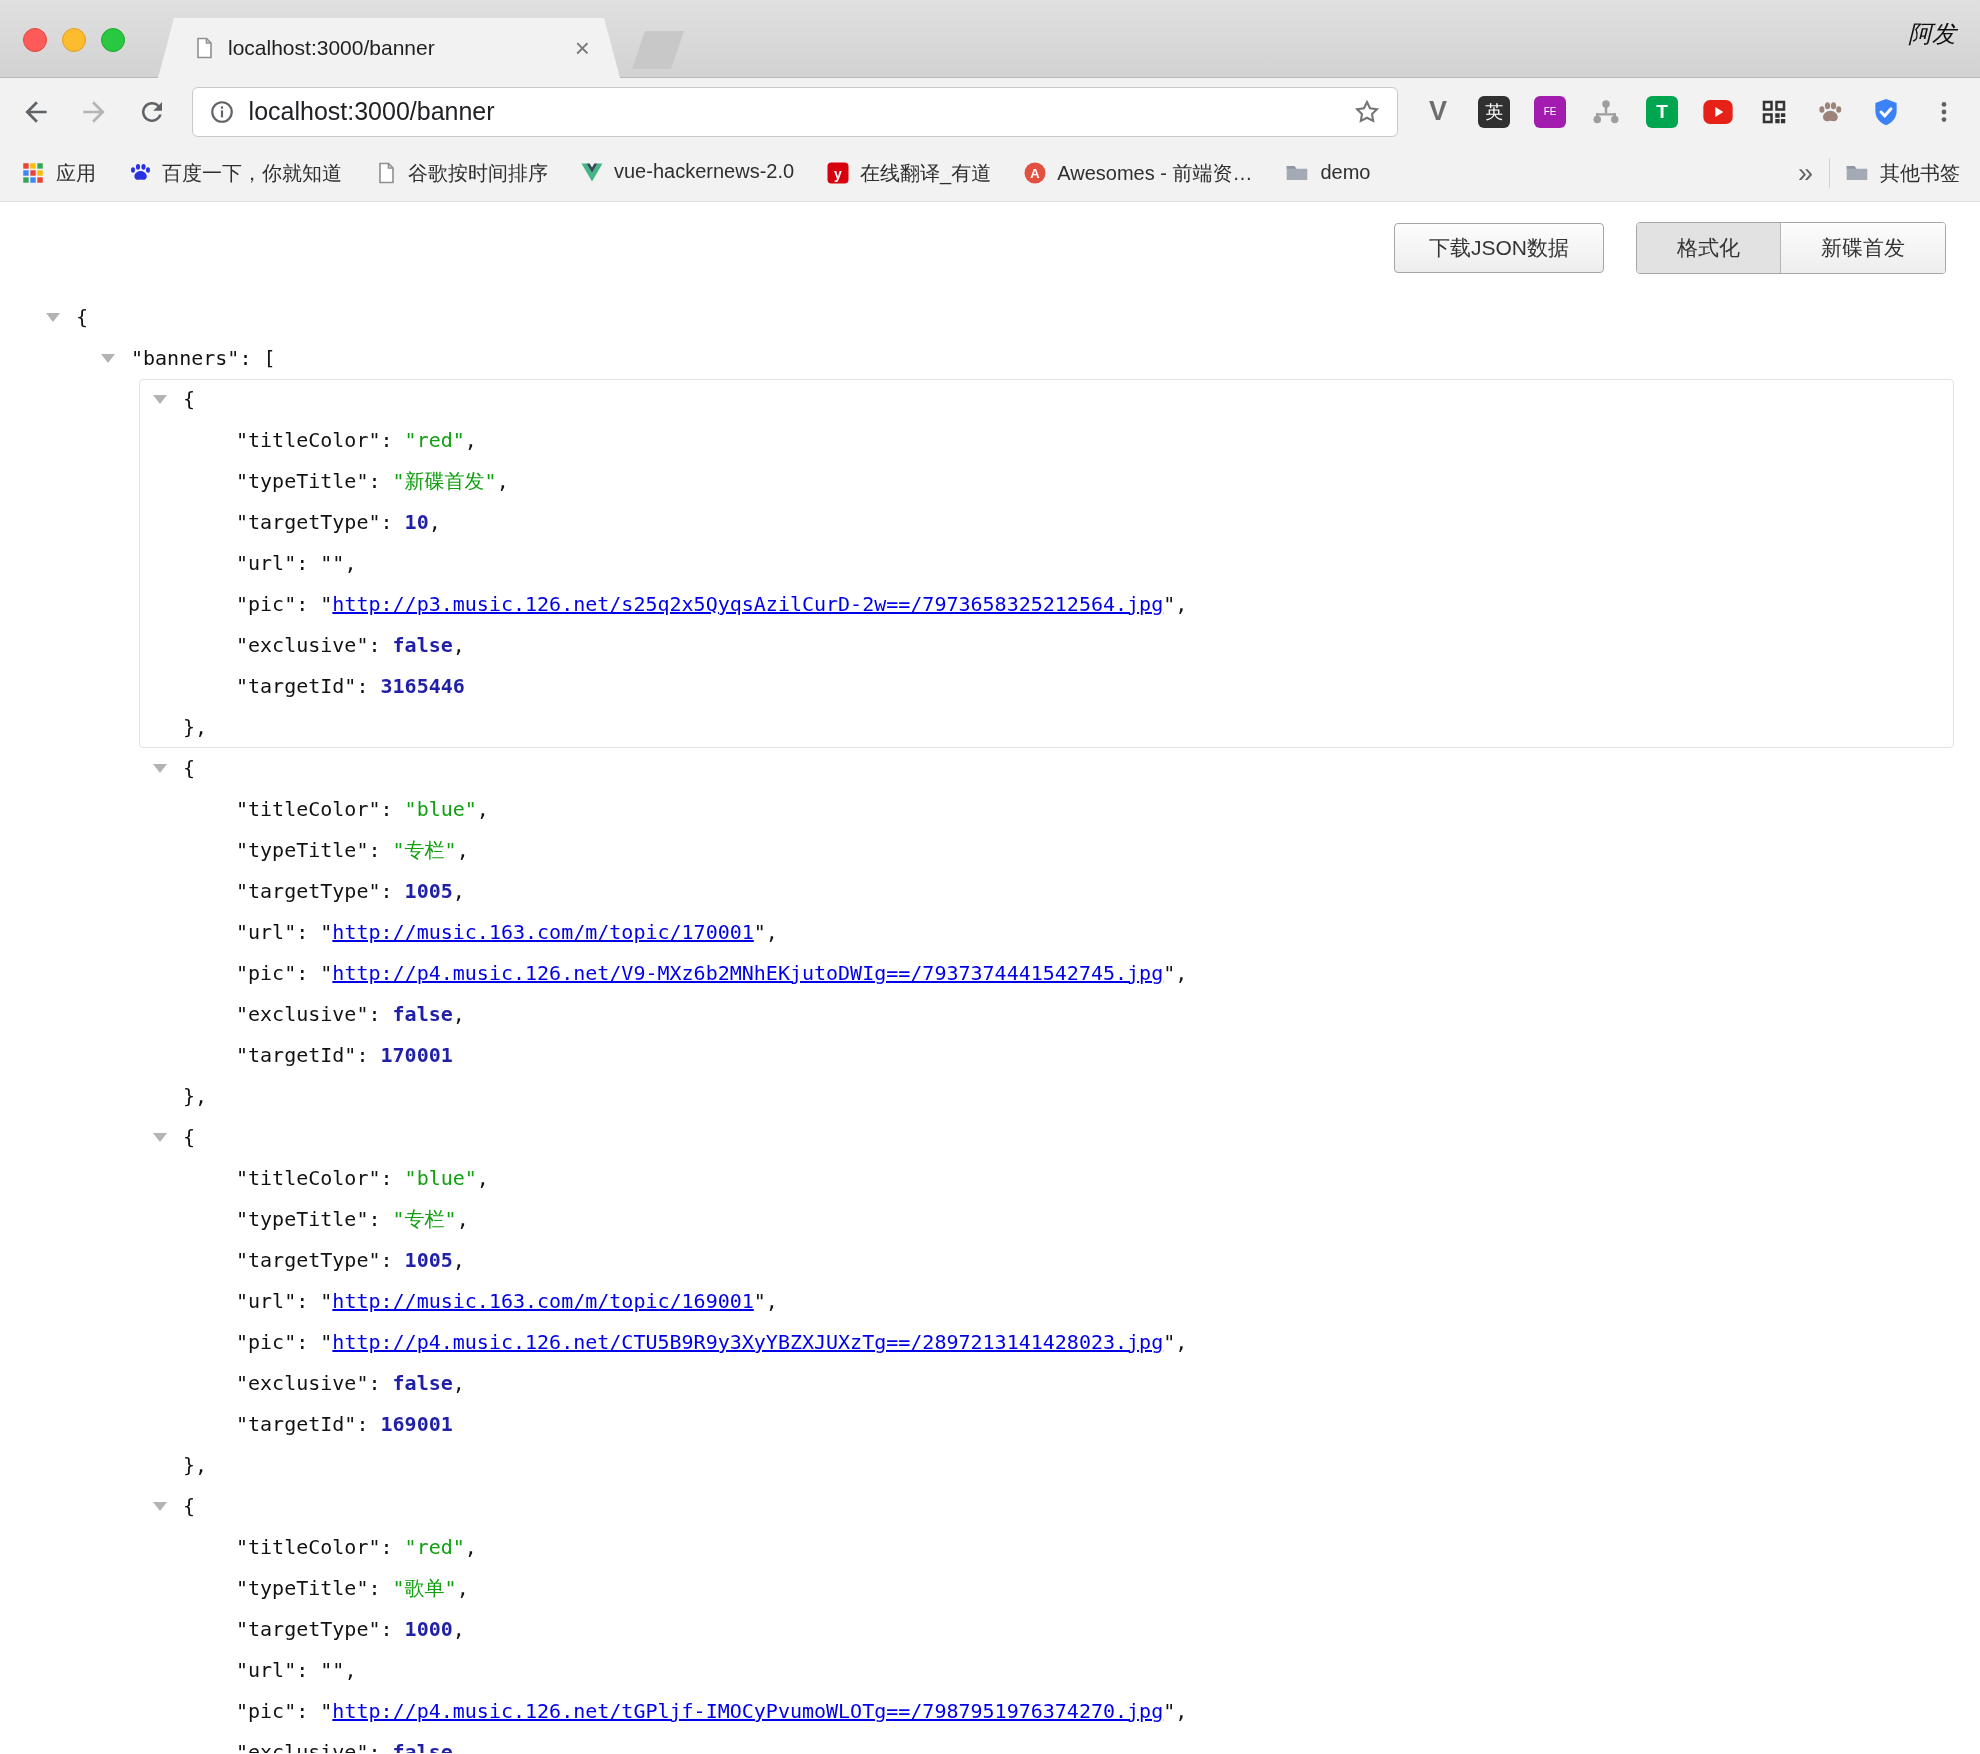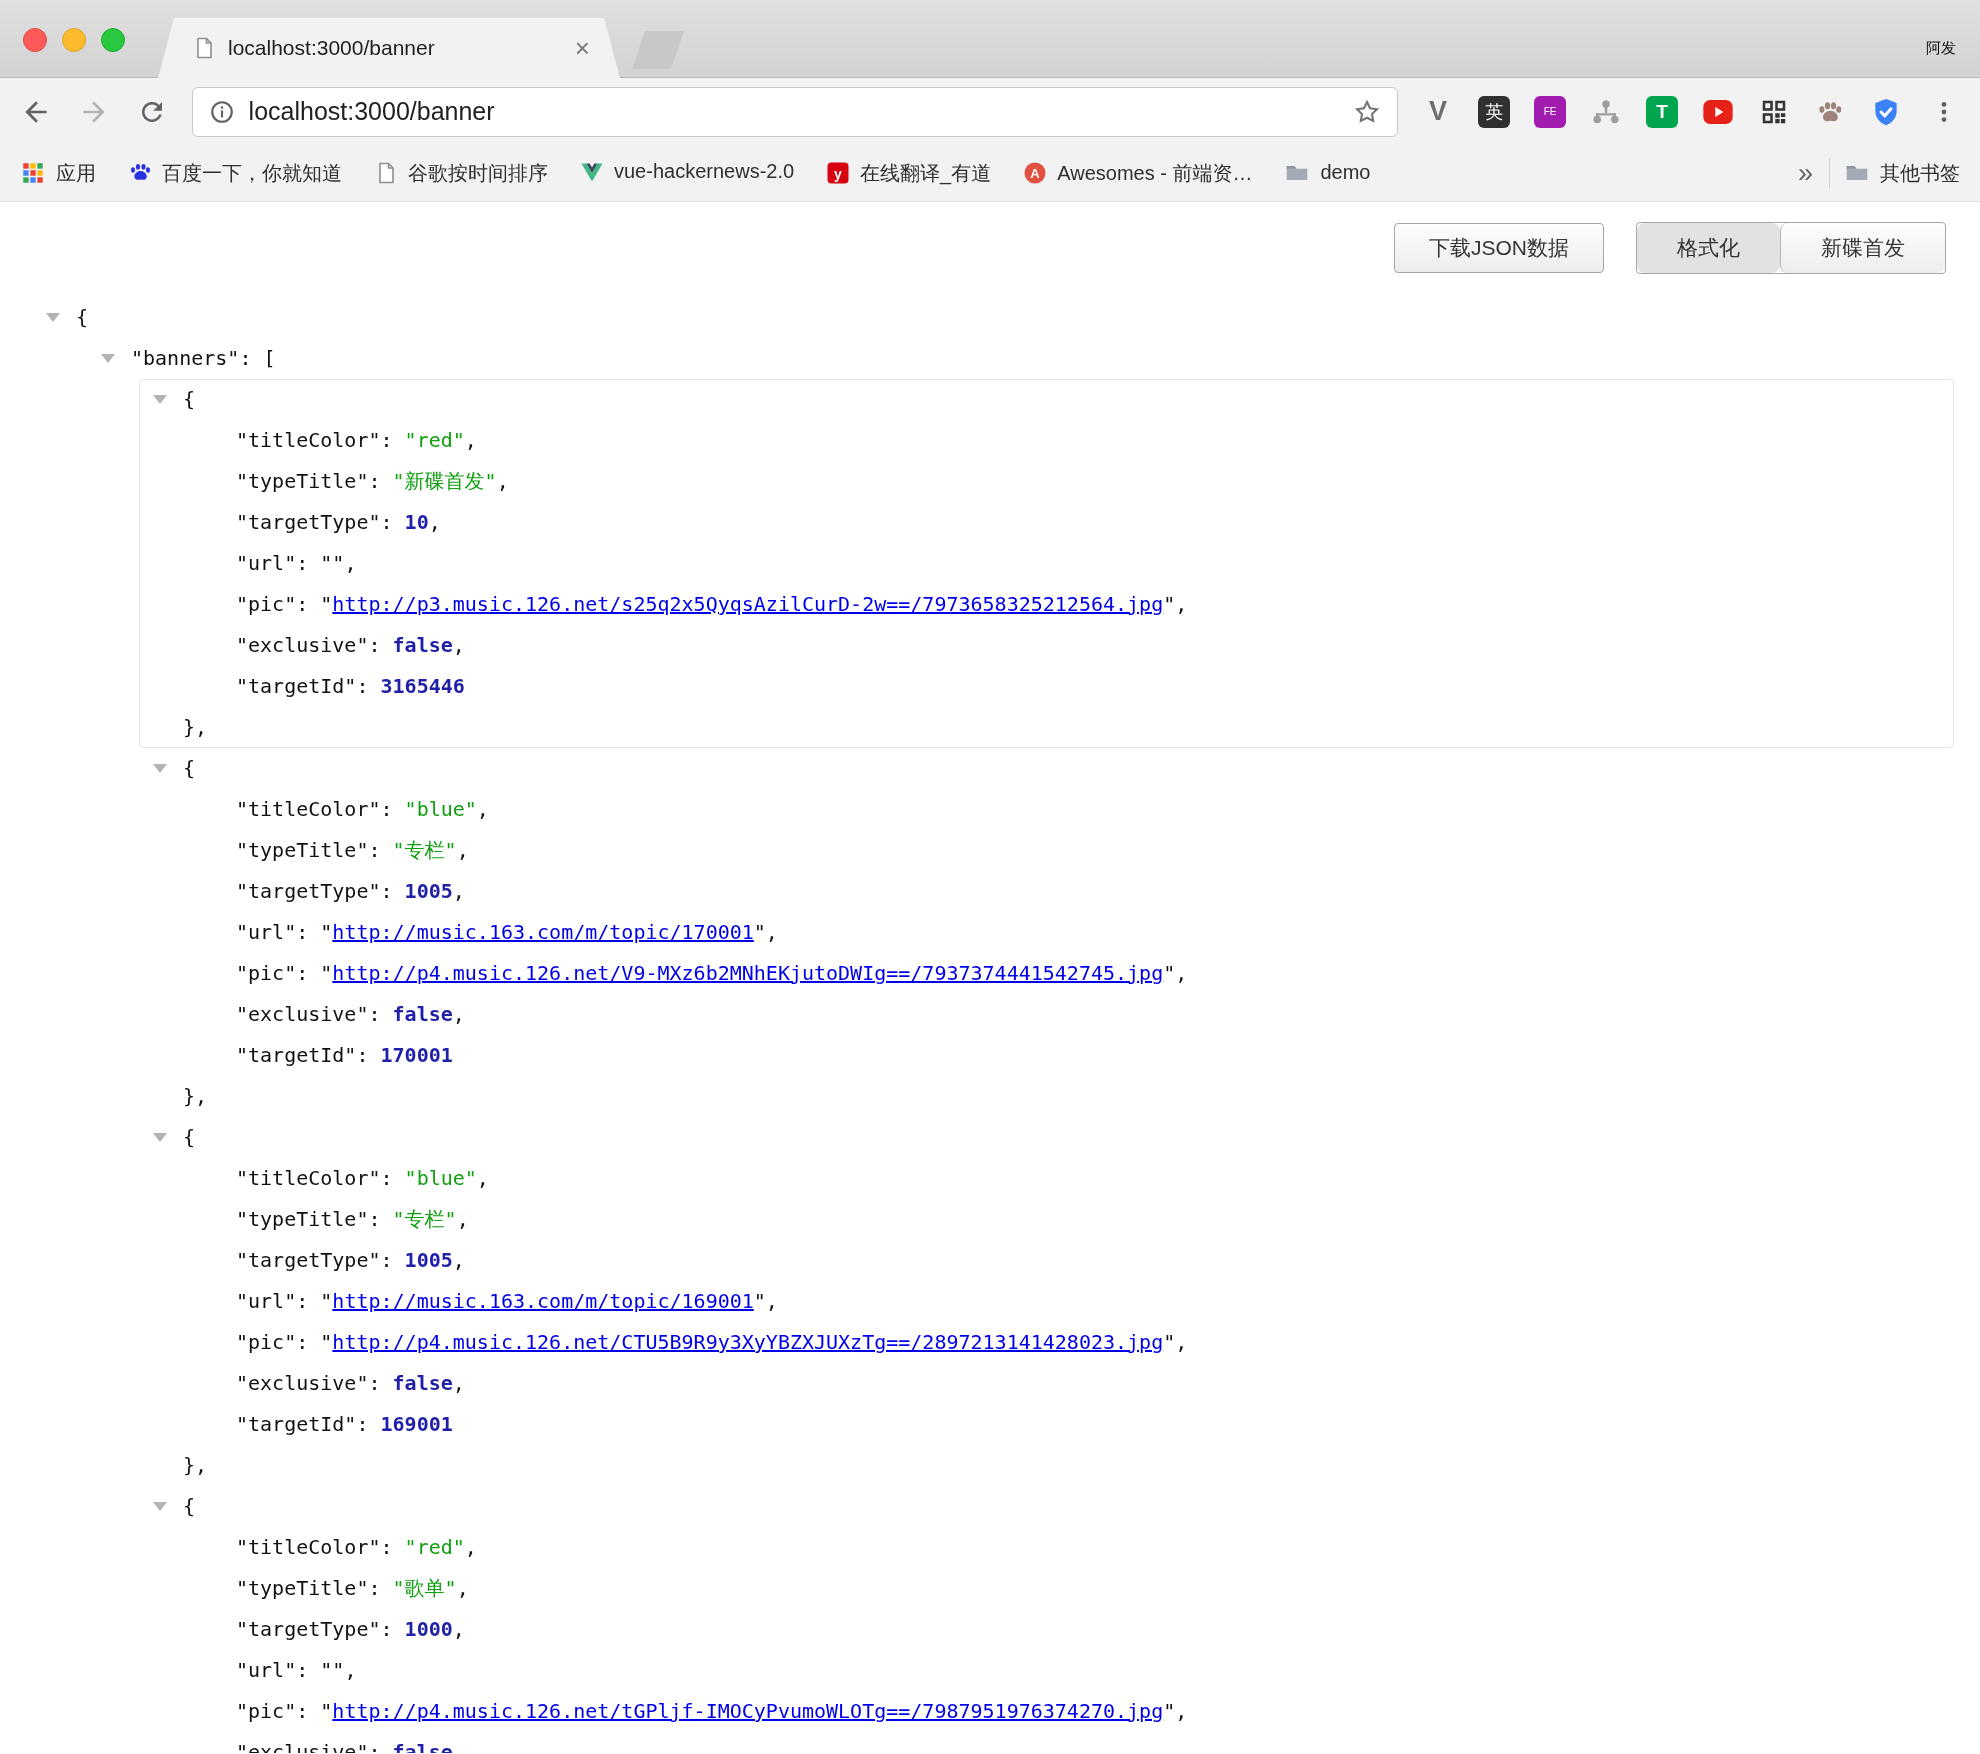--- a/index.html
+++ b/index.html
@@ -16,21 +16,21 @@
   .light.yellow { background:#fdbc2e; border:1px solid #dfa023; }
   .light.green  { background:#28c840; border:1px solid #1eab29; }
   .tab { position:absolute; left:158px; bottom:0; width:462px; height:60px;
     background:#f2f2f2; display:flex; align-items:center; padding:0 26px 0 34px;
     clip-path:polygon(16px 0, calc(100% - 16px) 0, 100% 100%, 0 100%); z-index:2; }
   .tab-favicon { margin-right:12px; display:flex; }
   .tab-title { flex:1; font-size:21px; color:#1f1f1f; white-space:nowrap; overflow:hidden; }
   .tab-close { font-size:26px; color:#7a7a7a; line-height:1; padding:0 4px; cursor:default; }
   .newtab { position:absolute; left:632px; bottom:9px; width:52px; height:38px;
     background:#c8c8c8; clip-path:polygon(13px 0, 100% 0, calc(100% - 13px) 100%, 0 100%); }
-  .profile { position:absolute; right:24px; top:39px; font-size:15px; color:#101010; }
+  .profile { position:absolute; right:24px; top:18px; font-size:24px; color:#101010;font-style:italic; }
 
   
   .navbar { height:67px; background:#f2f2f2; display:flex; align-items:center;
     padding:0 18px; gap:22px; }
   .navicon { width:36px; height:36px; display:flex; align-items:center; justify-content:center; }
   .omnibox { width:1211px; height:50px; background:#fff; border:1px solid #c9c9c9;
     border-radius:6px; display:flex; align-items:center; padding:0 16px; gap:14px; }
   .url-text { flex:1; font-size:25px; color:#202124; white-space:nowrap; overflow:hidden; }
   .ext-row { display:flex; align-items:center; gap:20px; }
   .ext-btn { width:36px; height:36px; display:flex; align-items:center; justify-content:center; }
@@ -49,21 +49,21 @@
   .bm-ic { display:flex; }
 
   
   .content { position:relative; height:1551px; background:#fff; overflow:hidden; }
   .actions { display:flex; justify-content:flex-end; align-items:center;
     gap:32px; padding:21px 34px 0 0; height:71px; }
   .btn { height:50px; font-size:21px; color:#333; font-family:inherit;
     background:linear-gradient(#fdfdfd,#ededed); border:1px solid #a6a6a6;
     border-radius:4px; padding:0 34px; cursor:default; }
   .seg { display:flex; border:1px solid #a6a6a6; border-radius:4px; overflow:hidden; }
-  .seg .btn { border:none; border-radius:8px; padding:0 40px; }
+  .seg .btn { border:none; border-radius:0; padding:0 40px; }
   .seg .btn + .btn { border-left:1px solid #b5b5b5; }
   .seg .btn.active { background:#e2e2e2; }
 
   
   .json-tree { margin-top:24px; font-family:"DejaVu Sans Mono","Liberation Mono",monospace;
     font-size:20px; color:#111; }
   .jline { position:relative; height:41px; line-height:41px; white-space:nowrap; }
   .caret { position:absolute; top:16px; width:0; height:0;
     border-left:7px solid transparent; border-right:7px solid transparent;
     border-top:9px solid #b3b3b3; }

